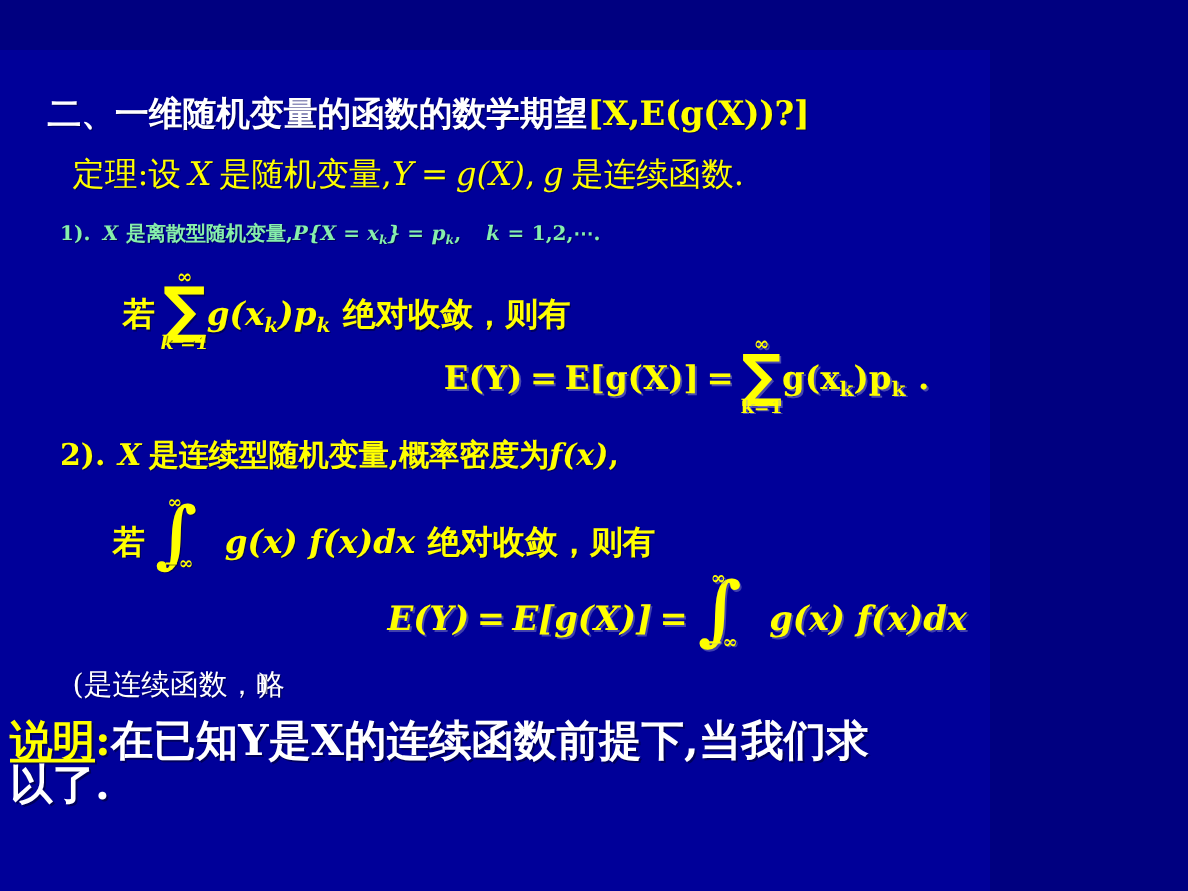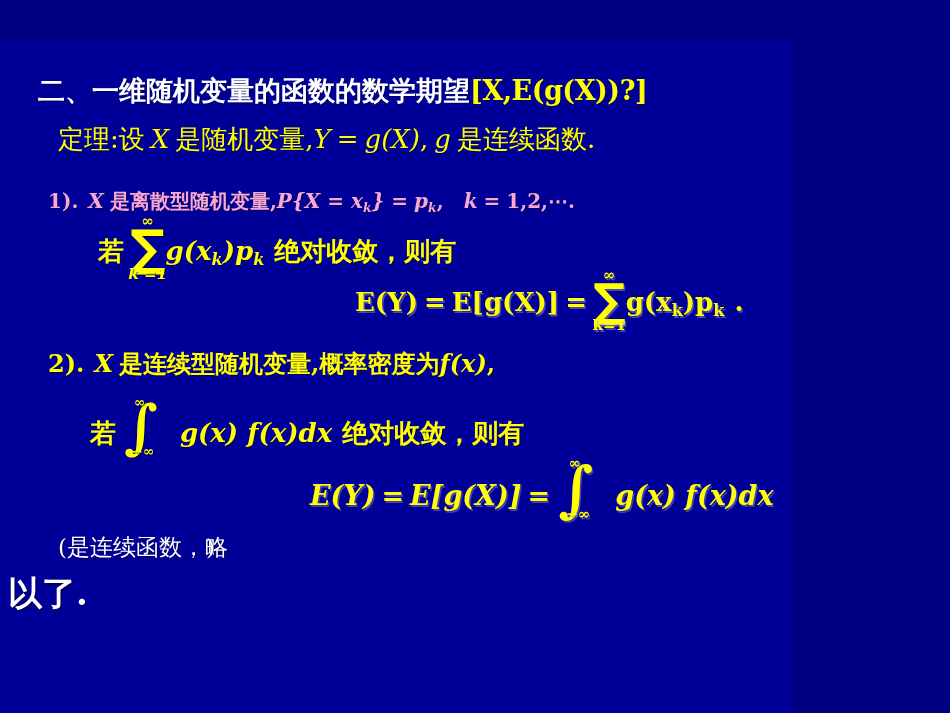--- a/index.html
+++ b/index.html
@@ -48,24 +48,24 @@
     font-weight: normal;
     color: #ffff00;
     text-shadow: 1px 1px 0 rgba(0,0,40,0.5);
   }
   .it { font-style: italic; }
   .sp { display: inline-block; width: 6px; }
   .sp2 { display: inline-block; width: 10px; }
 
   
   #case1 {
-    left: 48px; top: 148px;
-    font-size: 20px;
-    font-weight: bold;
-    color: #f9a8d4;
+    left: 48px; top: 137px;
+    font-size: 16px;
+    font-weight: bold;
+    color: #86efac;
     text-shadow: 1px 1px 0 rgba(0,0,40,0.5);
   }
   .sub {
     font-size: 0.62em;
     vertical-align: -0.32em;
     font-style: italic;
     font-weight: bold;
   }
   .subr {
     font-size: 0.62em;
@@ -251,17 +251,18 @@
 
   <div class="abs" id="res2">
     <span>E(Y)</span><span class="sp"></span><span>=</span><span class="sp"></span><span>E[g(X)]</span><span class="sp"></span><span>=</span><span class="sp"></span><span class="intop"><span class="lim-top">∞</span><span class="glyph">∫</span><span class="lim-bot">−∞</span></span><span class="sp2"></span><span class="sp2"></span><span>g(x) f(x)dx</span>
   </div>
 
   <div class="abs" id="proofnote">
     <span>(</span><span>是连续函数，略</span><span class="overlap">)</span>
   </div>
 
   <div class="abs" id="explain">
+    <span class="ln"><span class="label">说明</span><span class="colon">:</span><span>在已知Y是X的连续函数前提下,当我们求</span></span>
     <span class="ln">以了.</span>
   </div>
 
   <div class="bottom-strip" style="background: rgb(47, 47, 168);"></div>
 </div>
 
 </body></html>

